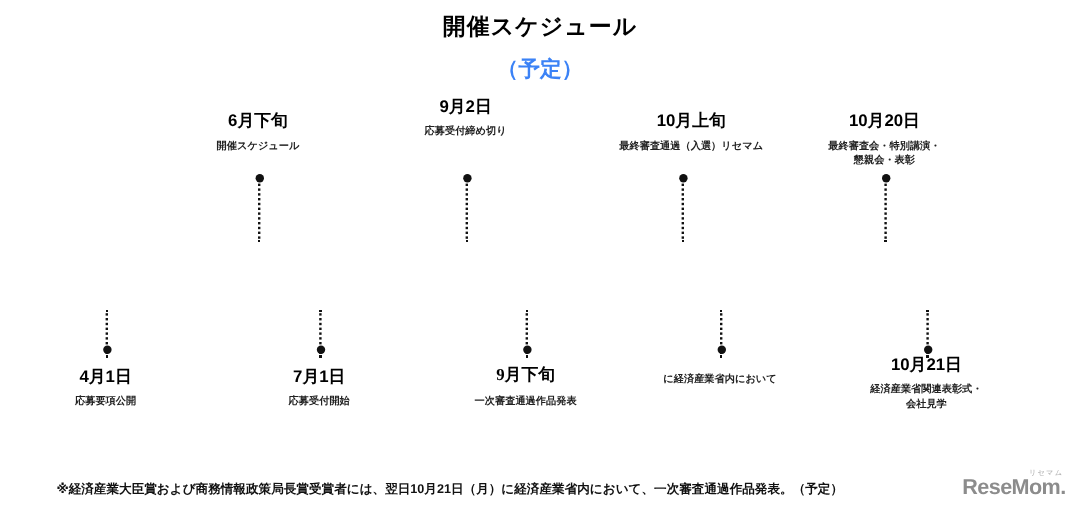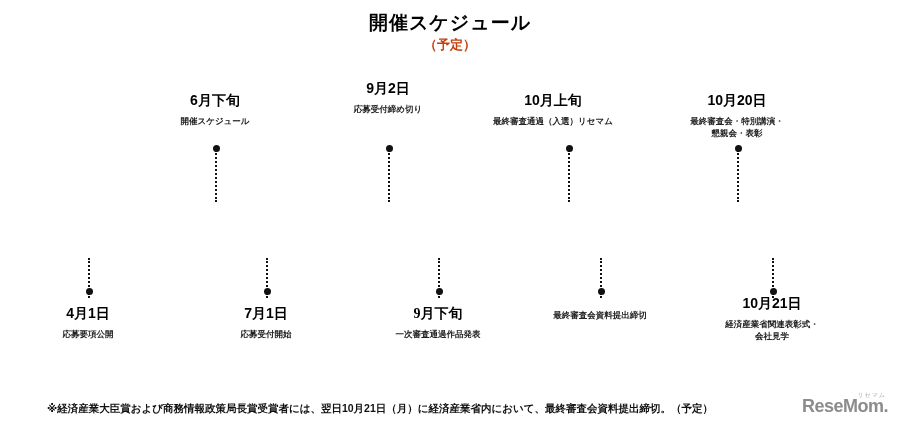--- a/index.html
+++ b/index.html
@@ -25,23 +25,24 @@
     text-align: center;
   }
   .page-title {
     font-size: 19px;
     font-weight: bold;
     letter-spacing: 1px;
     color: #000000;
     line-height: 26px;
   }
   .page-subtitle {
-    font-size: 13px;
-    font-weight: bold;
-    color: #c2410c;
+    margin-top: 12px;
+    font-size: 18px;
+    font-weight: bold;
+    color: #3b82f6;
     line-height: 18px;
   }
 
   
   .timeline {
     position: absolute;
     top: 0;
     left: 0;
     width: 900px;
     height: 423px;
@@ -157,21 +158,21 @@
         <div class="ms-desc">開催スケジュール</div>
       </div>
       <div class="connector" style="left: 215px; top: 150px; height: 52px; border-left-color: rgb(17, 17, 17);"></div>
       <div class="dot" style="left: 212.5px; top: 145px; background: rgb(17, 17, 17);"></div>
       <div class="milestone" style="left: 298px; top: 79px;">
         <div class="ms-date">9月2日</div>
         <div class="ms-desc">応募受付締め切り</div>
       </div>
       <div class="connector" style="left: 388px; top: 150px; height: 52px; border-left-color: rgb(17, 17, 17);"></div>
       <div class="dot" style="left: 385.5px; top: 145px; background: rgb(17, 17, 17);"></div>
-      <div class="milestone" style="left: 463px; top: 91px;">
+      <div class="milestone" style="left: 486px; top: 91px;">
         <div class="ms-date">10月上旬</div>
         <div class="ms-desc">最終審査通過（入選）リセマム</div>
       </div>
       <div class="connector" style="left: 568px; top: 150px; height: 52px; border-left-color: rgb(17, 17, 17);"></div>
       <div class="dot" style="left: 565.5px; top: 145px; background: rgb(17, 17, 17);"></div>
       <div class="milestone" style="left: 647px; top: 91px;">
         <div class="ms-date">10月20日</div>
         <div class="ms-desc">最終審査会・特別講演・<br>懇親会・表彰</div>
       </div>
       <div class="connector" style="left: 737px; top: 150px; height: 52px; border-left-color: rgb(17, 17, 17);"></div>
@@ -190,29 +191,29 @@
       </div>
       <div class="connector" style="left: 438px; top: 258px; height: 40px; border-left-color: rgb(17, 17, 17);"></div>
       <div class="dot" style="left: 435.5px; top: 288px; background: rgb(17, 17, 17);"></div>
       <div class="milestone" style="left: 348px; top: 304px; font-family: Liberation Serif, serif;">
         <div class="ms-date">9月下旬</div>
         <div class="ms-desc">一次審査通過作品発表</div>
       </div>
       <div class="connector" style="left: 600px; top: 258px; height: 40px; border-left-color: rgb(17, 17, 17);"></div>
       <div class="dot" style="left: 597.5px; top: 288px; background: rgb(17, 17, 17);"></div>
       <div class="milestone" style="left: 510px; top: 304px;">
-        <div class="ms-desc">最終審査会資料提出締切</div>
+        <div class="ms-desc">に経済産業省内において</div>
       </div>
       <div class="connector" style="left: 772px; top: 258px; height: 40px; border-left-color: rgb(17, 17, 17);"></div>
       <div class="dot" style="left: 769.5px; top: 288px; background: rgb(17, 17, 17);"></div>
       <div class="milestone" style="left: 682px; top: 294px;">
         <div class="ms-date">10月21日</div>
         <div class="ms-desc">経済産業省関連表彰式・<br>会社見学</div>
       </div>
     </div>
 </div>
 
-<div class="footnote">※経済産業大臣賞および商務情報政策局長賞受賞者には、翌日10月21日（月）に経済産業省内において、最終審査会資料提出締切。（予定）</div>
+<div class="footnote">※経済産業大臣賞および商務情報政策局長賞受賞者には、翌日10月21日（月）に経済産業省内において、一次審査通過作品発表。（予定）</div>
 
 <div class="logo">
   <div class="logo-kana">リセマム</div>
   <div class="logo-mark">ReseMom.</div>
 </div>
 
 </body></html>

